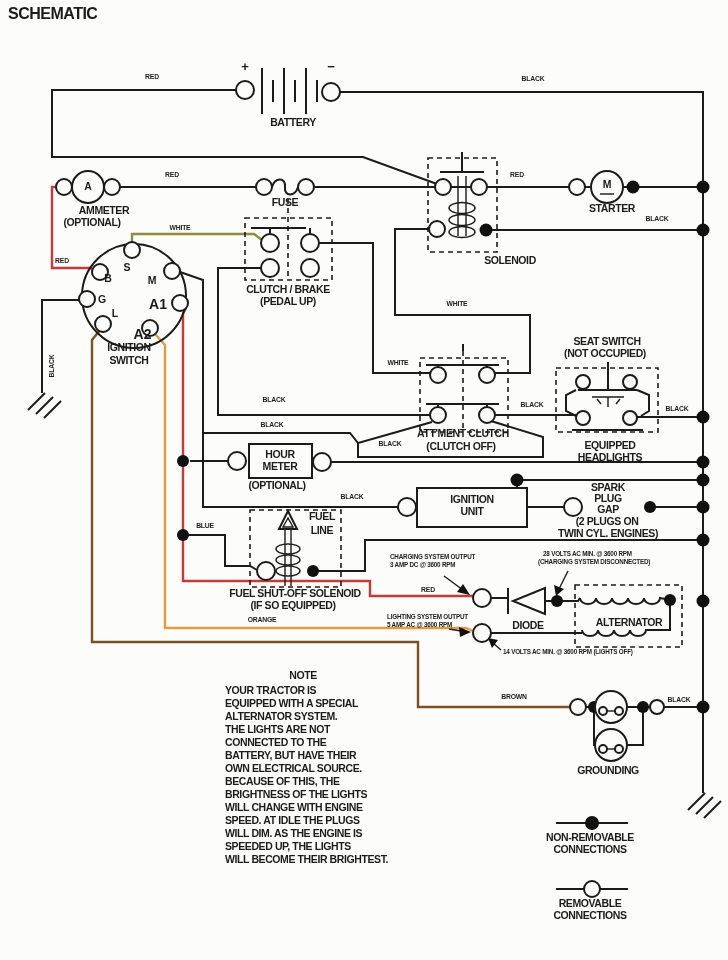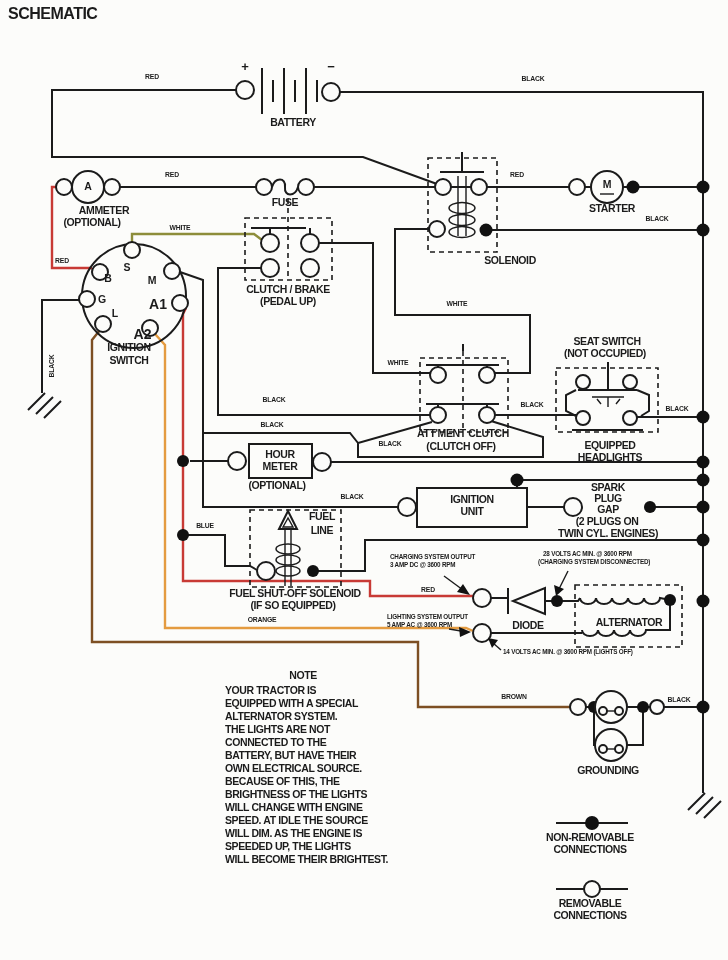--- a/index.html
+++ b/index.html
@@ -346,20 +346,20 @@
         <div class="note-line">YOUR TRACTOR IS</div>
         <div class="note-line">EQUIPPED WITH A SPECIAL</div>
         <div class="note-line">ALTERNATOR SYSTEM.</div>
         <div class="note-line">THE LIGHTS ARE NOT</div>
         <div class="note-line">CONNECTED TO THE</div>
         <div class="note-line">BATTERY, BUT HAVE THEIR</div>
         <div class="note-line">OWN ELECTRICAL SOURCE.</div>
         <div class="note-line">BECAUSE OF THIS, THE</div>
         <div class="note-line">BRIGHTNESS OF THE LIGHTS</div>
         <div class="note-line">WILL CHANGE WITH ENGINE</div>
-        <div class="note-line">SPEED.  AT IDLE THE SOURCE</div>
+        <div class="note-line">SPEED.  AT IDLE THE PLUGS</div>
         <div class="note-line">WILL DIM.  AS THE ENGINE IS</div>
         <div class="note-line">SPEEDED UP, THE LIGHTS</div>
         <div class="note-line">WILL BECOME THEIR BRIGHTEST.</div>
       </div>
   </div>
 
 </div>
 
 </body></html>

